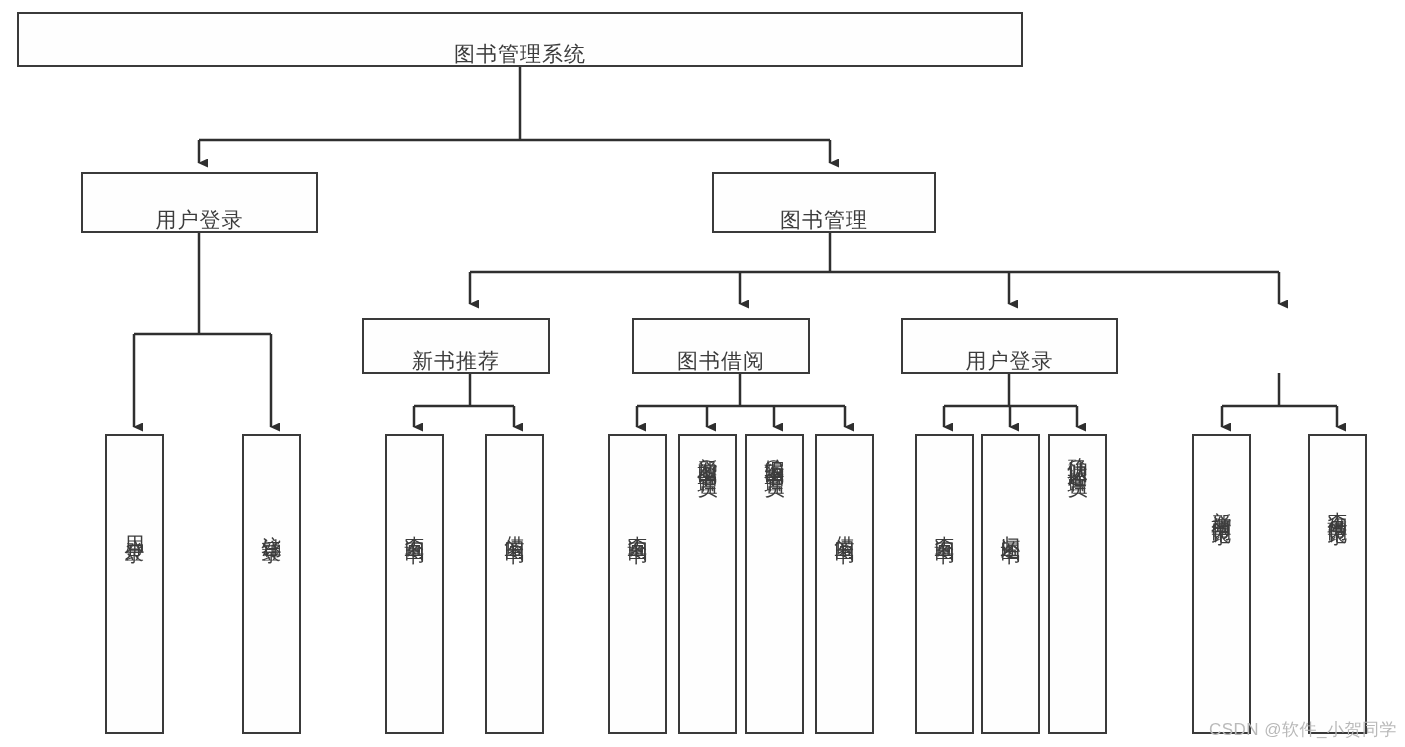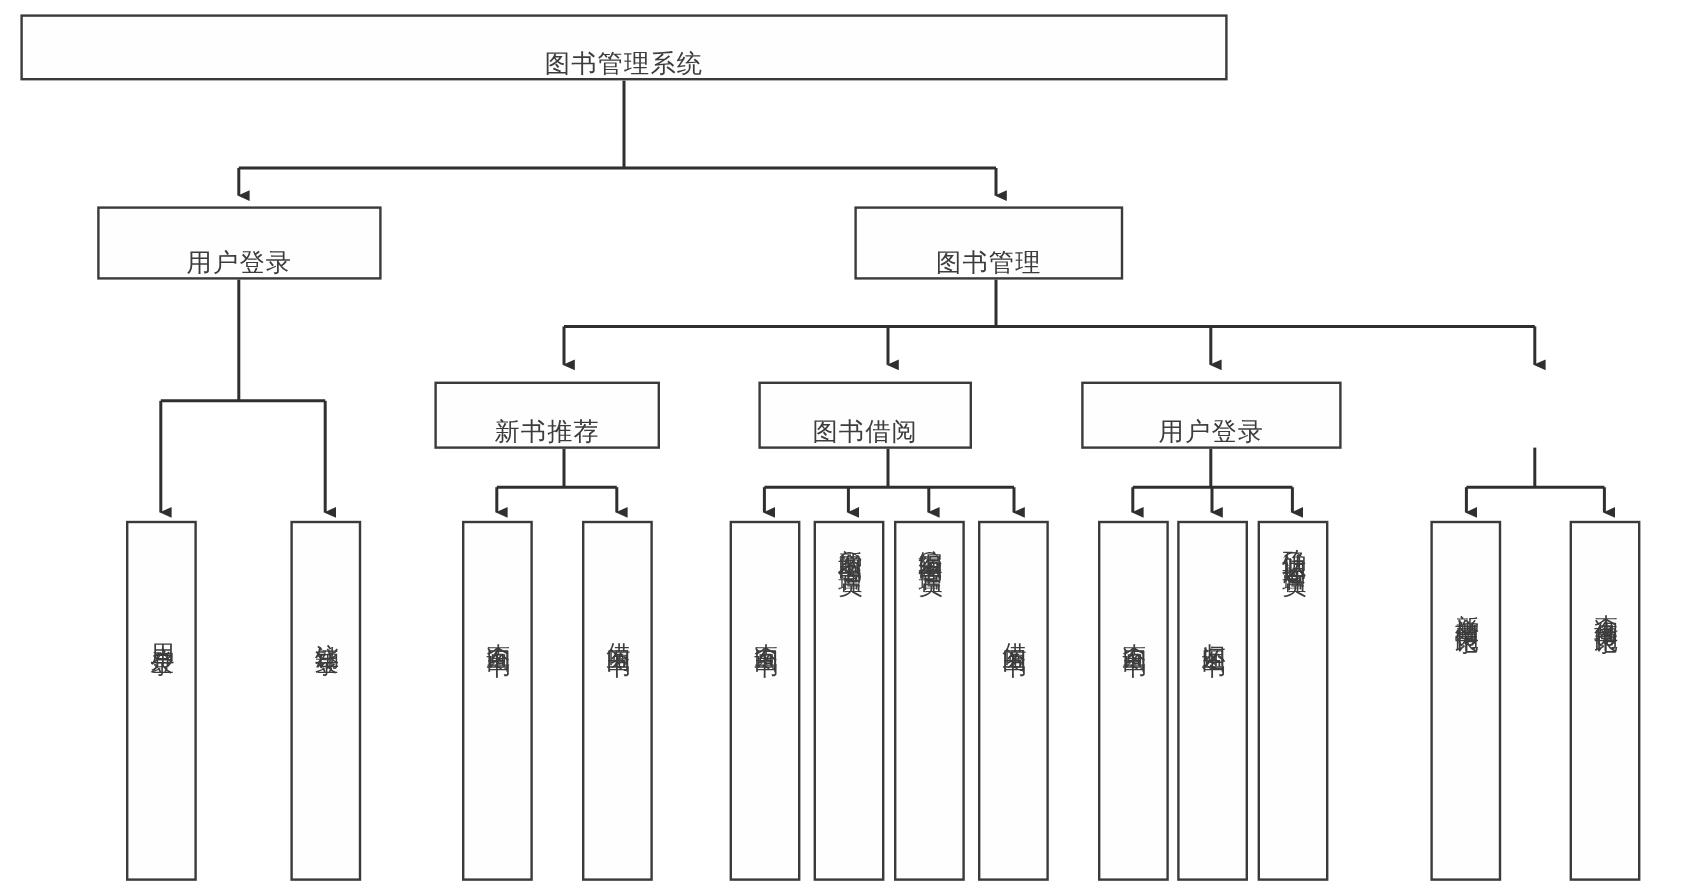--- a/index.html
+++ b/index.html
@@ -200,13 +200,14 @@
   </div>
 
   <div class="node vert mid2" style="left:1192px; top:434px; width:59px; height:300px;">
     <span class="node-label">新增借阅记录</span>
   </div>
 
   <div class="node vert mid2" style="left:1308px; top:434px; width:59px; height:300px;">
     <span class="node-label">查询借阅记录</span>
   </div>
 
+  <div id="watermark">CSDN @软件_小贺同学</div>
 </div>
 
 </body></html>

